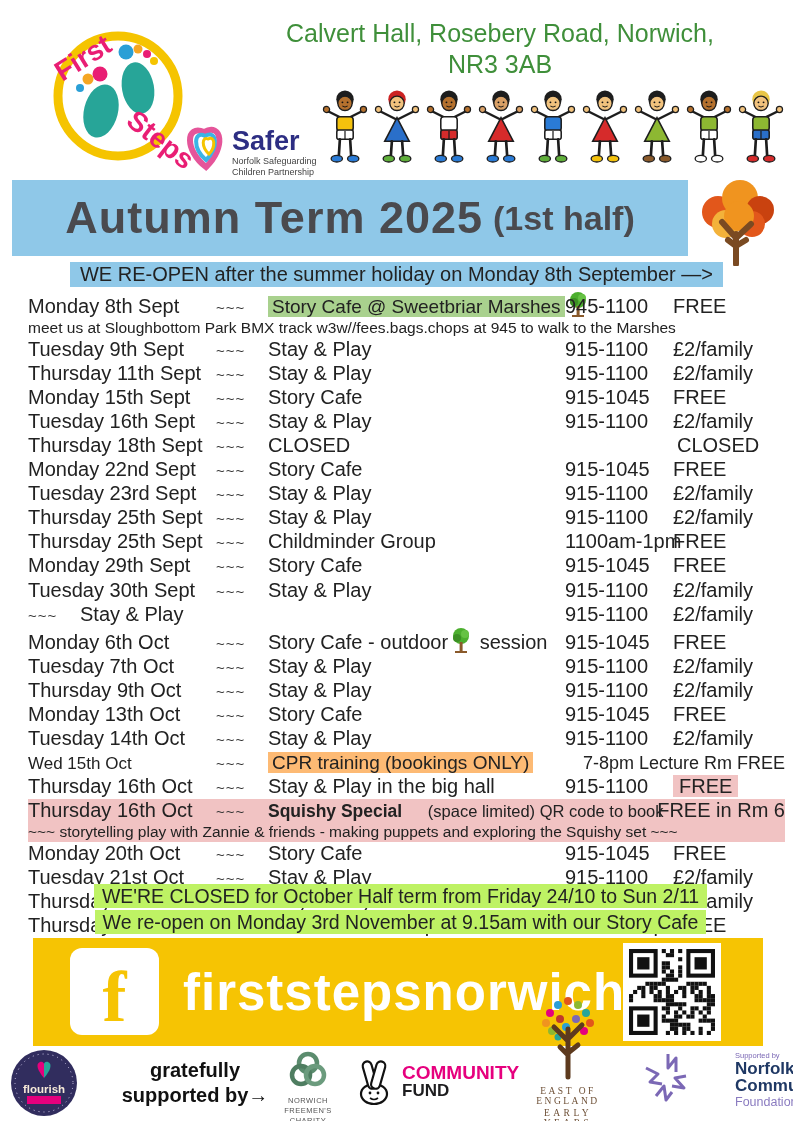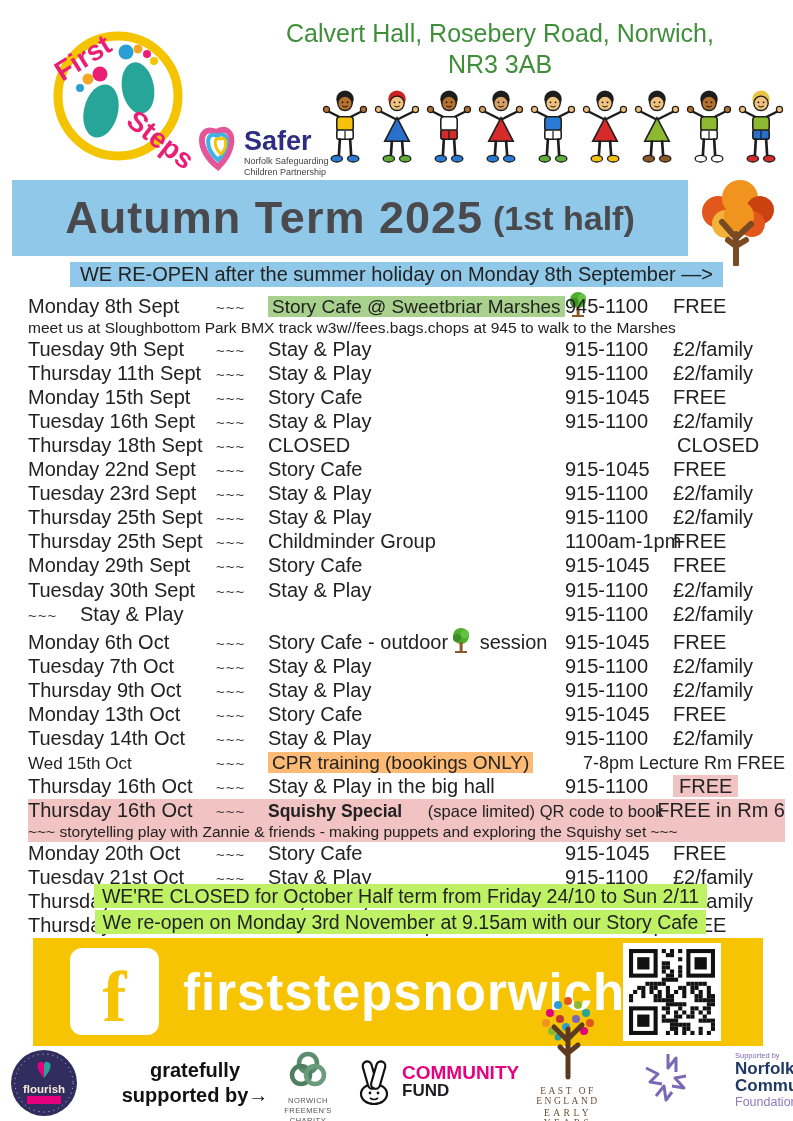--- a/index.html
+++ b/index.html
@@ -3,21 +3,21 @@
 <meta charset="utf-8">
 <style>
   html,body{margin:0;padding:0;background:#fff;}
   #page{position:relative;width:793px;height:1121px;background:#fff;overflow:hidden;
         font-family:"Liberation Sans",sans-serif;color:#1d1d1f;}
 
   
   .address{position:absolute;left:215px;right:8px;top:18px;text-align:center;
            font-size:25px;font-weight:400;color:#3f8f3a;line-height:1.25;}
   .firststeps-logo{position:absolute;left:38px;top:8px;}
-  .safer-logo{position:absolute;left:188px;top:112px;}
+  .safer-logo{position:absolute;left:176px;top:112px;}
   .kids-row{position:absolute;left:322px;top:90px;width:462px;height:80px;
             display:flex;justify-content:space-between;align-items:flex-end;}
 
   
   .term-banner{position:absolute;left:12px;top:180px;width:676px;height:76px;
                background:#8fc8e8;display:flex;align-items:center;justify-content:center;}
   .term-title{font-size:45px;font-weight:700;color:#4a4a4e;letter-spacing:1px;}
   .term-sub{font-size:34px;font-weight:600;color:#4a4a4e;margin-left:10px;}
   .autumn-tree{position:absolute;left:688px;top:176px;}
 

